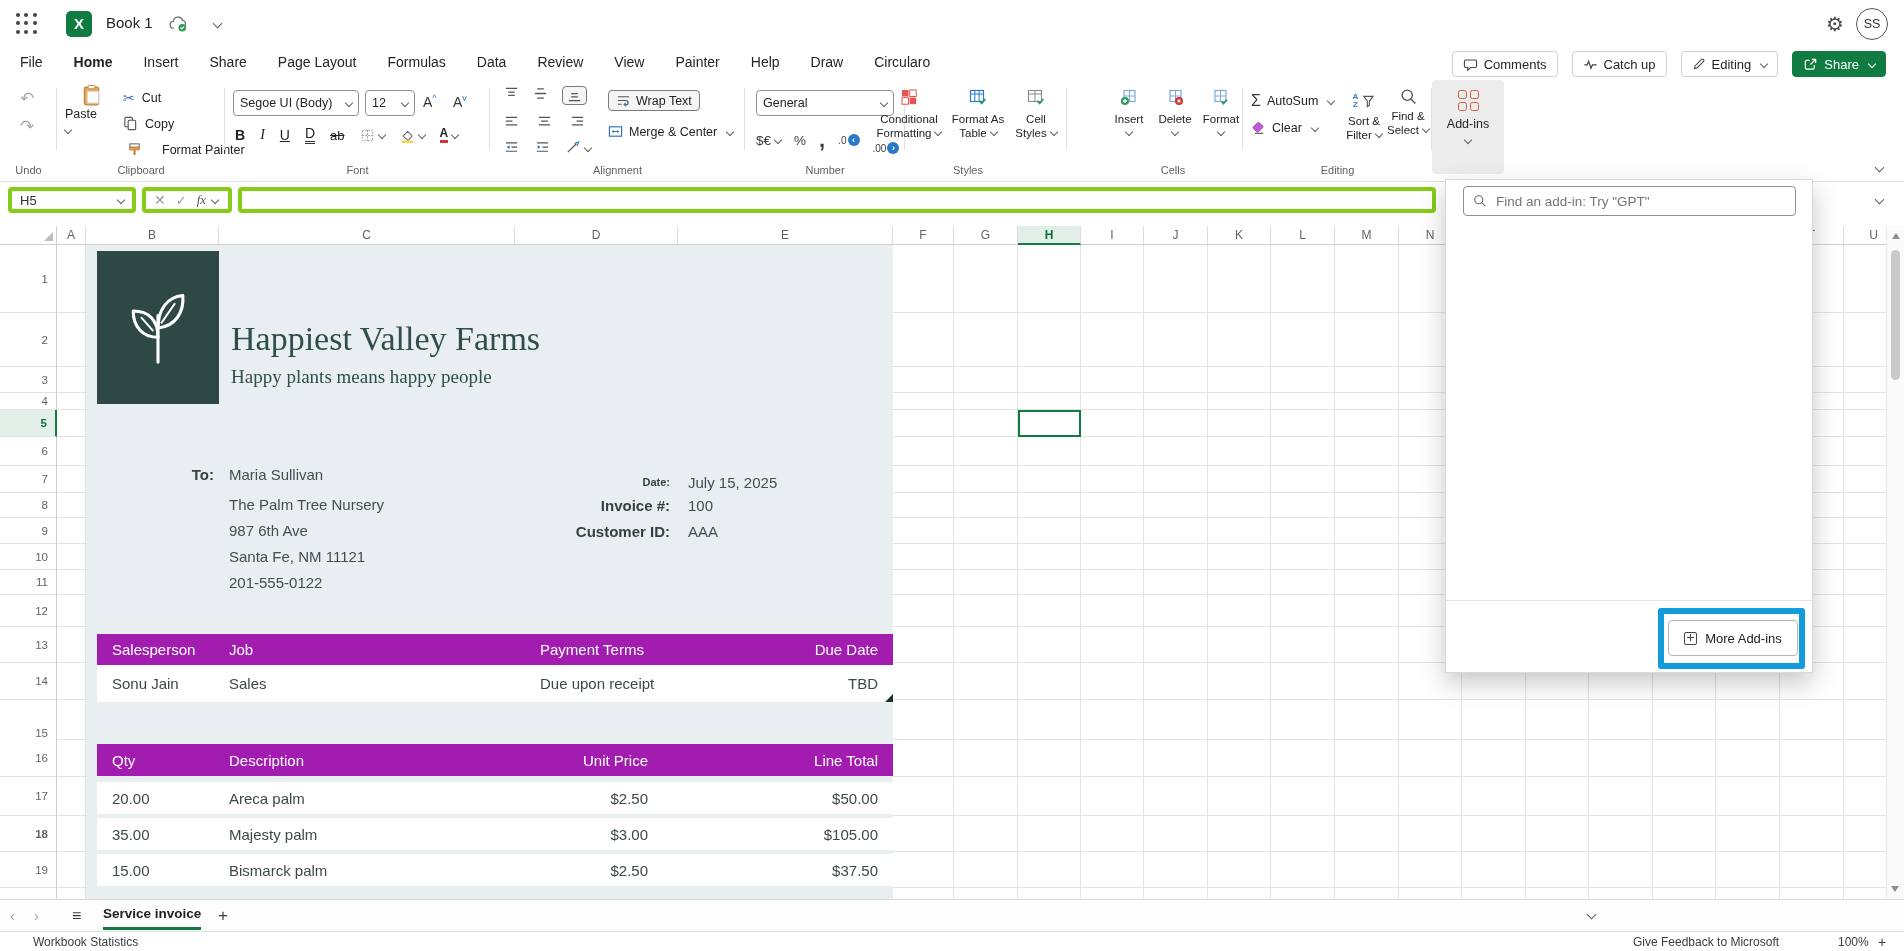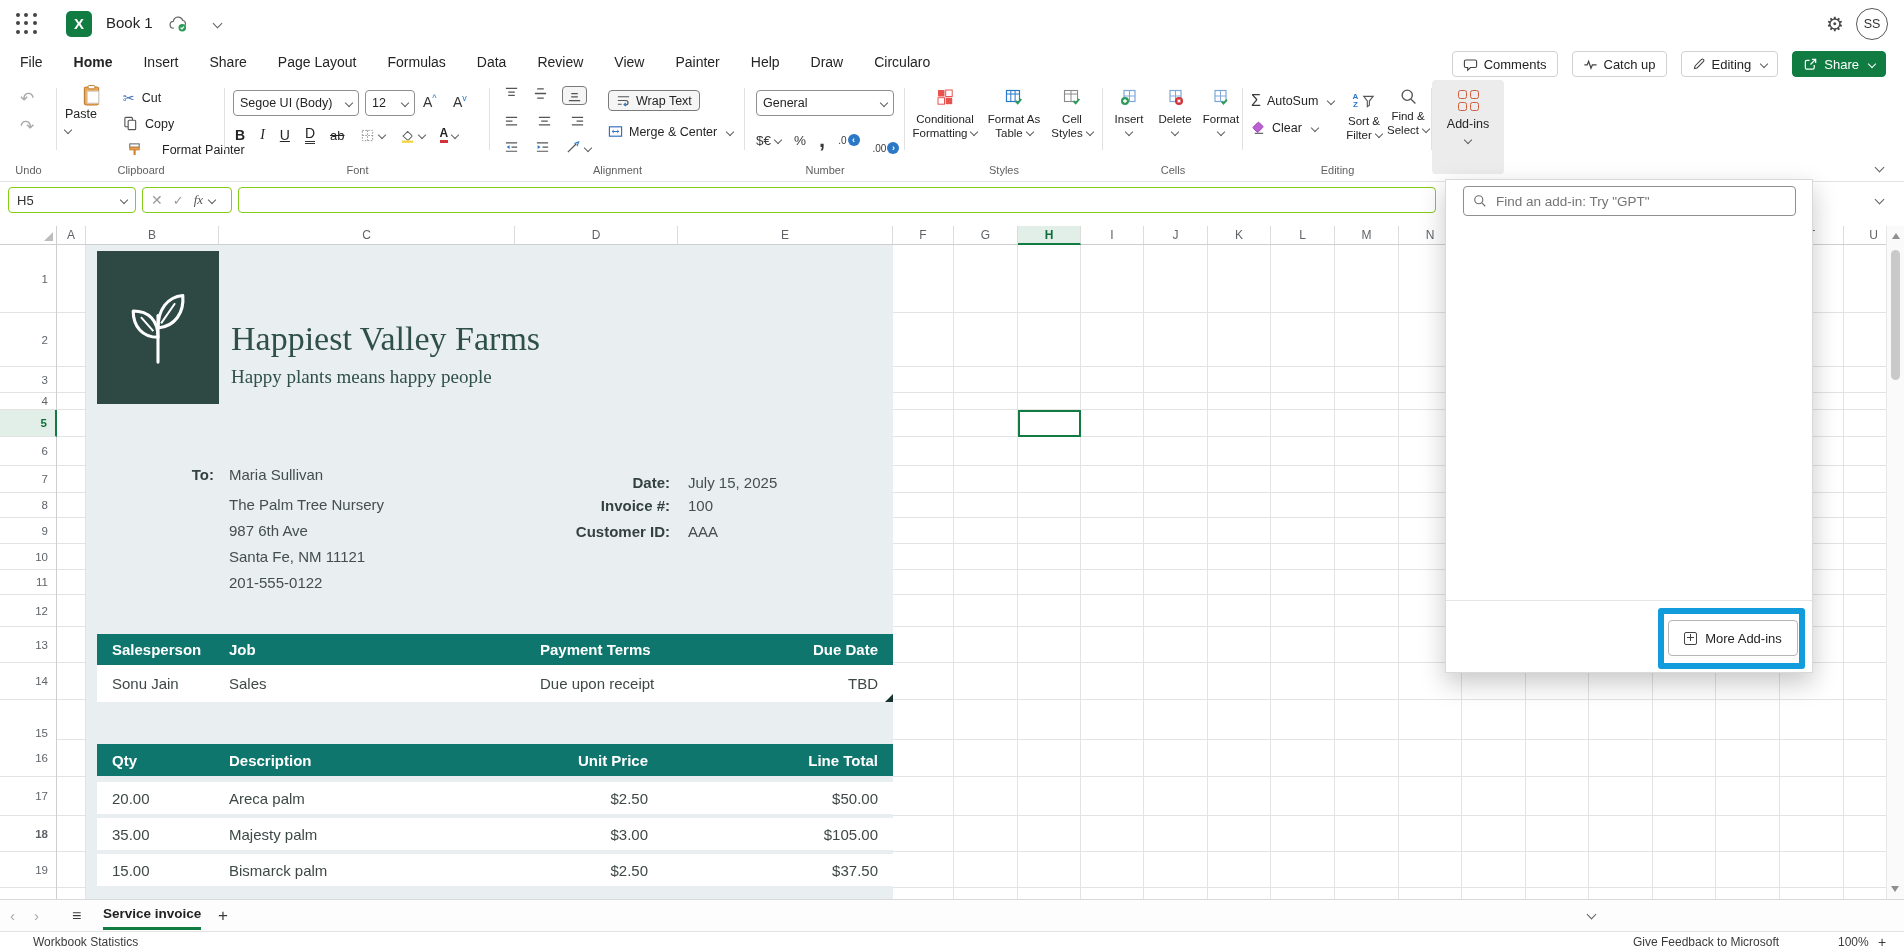--- a/index.html
+++ b/index.html
@@ -34,40 +34,40 @@
   .dd{border:1px solid #8f8f8f;border-radius:4px;background:#fff;display:flex;align-items:center;font-size:12.5px;box-sizing:border-box;padding:0 6px;justify-content:space-between;}
   .bigbtn{position:absolute;text-align:center;font-size:11.5px;color:#242424;line-height:14px;cursor:pointer;}
   .togglebox{border:1px solid #7a7a7a;border-radius:4px;background:#f5f5f5;display:inline-flex;align-items:center;padding:2px 7px;gap:5px;box-sizing:border-box;}
   .fmt{font-size:13.5px;color:#3a3a3a;}
   .numbadge{display:inline-block;width:12px;height:12px;border-radius:50%;background:#2B78C6;color:#fff;font-size:9px;line-height:12px;text-align:center;font-weight:bold;}
   #addinsbtn{left:2px;top:3px;width:72px;height:94px;background:#ececec;border-radius:4px;text-align:center;cursor:pointer;}
   .addingrid{display:inline-grid;grid-template-columns:9px 9px;gap:3px;margin-top:10px;}
   .addingrid i{width:9px;height:9px;border:1.7px solid #D05C3A;border-radius:2.5px;box-sizing:border-box;}
   
   #fbar{left:0;top:182px;width:1904px;height:36px;background:#fff;}
-  .fbox{position:absolute;top:5px;height:26px;border:1px solid #84cc16;border-radius:4px;background:#fff;box-sizing:border-box;display:flex;align-items:center;font-size:13px;color:#333;}
+  .fbox{position:absolute;top:5px;height:26px;border:4px solid #84cc16;border-radius:4px;background:#fff;box-sizing:border-box;display:flex;align-items:center;font-size:13px;color:#333;}
   
   #corner{left:0;top:226px;width:57px;height:19px;background:#fff;border-bottom:1px solid #cfcfcf;border-right:1px solid #cfcfcf;box-sizing:border-box;z-index:5;}
   #corner i{position:absolute;right:3px;bottom:3px;width:0;height:0;border-bottom:9px solid #bdbdbd;border-left:9px solid transparent;}
   #colheaders{left:0;top:226px;width:1904px;height:19px;border-bottom:1px solid #cfcfcf;box-sizing:border-box;background:#fff;z-index:5;}
   .colh{position:absolute;top:0;height:18px;border-right:1px solid #dcdcdc;box-sizing:border-box;text-align:center;font-size:12px;color:#5f6368;line-height:18px;cursor:pointer;background:#fff;}
   .colh.sel{background:#E2EFE8;border-bottom:2px solid #107C41;color:#0E6F3C;font-weight:bold;height:19px;}
   #rowheaders{left:0;top:245px;width:57px;height:654px;border-right:1px solid #cfcfcf;box-sizing:border-box;background:#fff;z-index:5;}
   .rowh{position:absolute;left:0;width:56px;border-bottom:1px solid #e3e3e3;box-sizing:border-box;text-align:right;padding-right:8px;font-size:11.5px;color:#5f6368;cursor:pointer;background:#fff;}
   .rowh.sel{background:#E2EFE8;border-right:2px solid #107C41;color:#0E6F3C;font-weight:bold;width:57px;}
   
   #gridlines{left:0;top:245px;width:1904px;height:654px;z-index:1;pointer-events:none;}
   .glv{position:absolute;top:0;height:654px;width:1px;background:#e3e3e3;}
   .glh{position:absolute;left:57px;width:1847px;height:1px;background:#e3e3e3;}
   #invoicebg{left:86px;top:245px;width:807px;height:654px;background:#E9EEF1;z-index:2;}
   .inv{z-index:3;}
   .serif{font-family:"Liberation Serif","DejaVu Serif",serif;}
   #h5sel{left:1018px;top:410px;width:63px;height:27px;border:2px solid #107C41;box-sizing:border-box;z-index:4;background:#fff;}
   .tc{position:absolute;top:0;bottom:0;display:flex;align-items:center;font-size:15px;white-space:nowrap;}
-  .thead{background:#0f766e;color:#fff;font-weight:bold;z-index:3;}
+  .thead{background:#a21caf;color:#fff;font-weight:normal;z-index:3;}
   .trow{background:#fff;color:#3E4947;z-index:3;}
   
   #panel{left:1445px;top:179px;width:368px;height:494px;background:#fff;border:1px solid #d9d9d9;box-shadow:0 10px 24px rgba(0,0,0,.22);box-sizing:border-box;z-index:50;}
   #panelsearch{position:absolute;left:17px;top:6px;width:333px;height:30px;border:1px solid #8f8f8f;border-radius:4px;display:flex;align-items:center;padding:0 9px;box-sizing:border-box;}
   #panelsearch input{border:0;outline:0;font-size:13.5px;color:#555;width:100%;margin-left:7px;font-family:inherit;}
   #paneldiv{position:absolute;left:0;top:420px;width:100%;height:1px;background:#e4e4e4;}
   #coach{position:absolute;left:212px;top:428px;width:147px;height:61px;border:6px solid #129CDB;border-radius:3px;box-sizing:border-box;background:#fff;}
   #moreaddins{position:absolute;left:222px;top:440px;width:130px;height:36px;border:1px solid #b5b5b5;border-radius:4px;background:#fff;display:flex;align-items:center;justify-content:center;gap:8px;font-size:13px;color:#242424;cursor:pointer;box-sizing:border-box;z-index:2;}
   .plussq{display:inline-block;width:13px;height:13px;border:1.4px solid #444;border-radius:2px;position:relative;box-sizing:border-box;}
   .plussq:before{content:"";position:absolute;left:4.6px;top:1.5px;width:1.4px;height:7px;background:#444;}
@@ -332,21 +332,21 @@
           </span>
         <span class="fmt">%</span>
         <span style="font-size:22px;font-weight:bold;color:#3a3a3a;line-height:10px;">,</span>
         <span class="ic" style="font-size:10px;color:#3a3a3a;gap:1px;">.0<span class="numbadge">‹</span></span>
         <span class="ic" style="font-size:10px;color:#3a3a3a;gap:1px;margin-top:16px;">.00<span class="numbadge">›</span></span>
       </div>
       <div class="rlabel">Number</div>
       <div class="rdiv"></div>
     </div>
 
-    <div class="rgroup" style="left:905px;width:198px;">
+    <div class="rgroup" style="left:869px;width:198px;">
       <div class="bigbtn" style="left:6px;top:8px;width:68px;">
         <svg viewBox="0 0 18 18" width="18" height="18" style="margin:0 auto 6px;">
             <rect x="2" y="2" width="6.5" height="6.5" fill="#E8534F"></rect>
             <rect x="9.7" y="2" width="6.5" height="6.5" fill="#fff" stroke="#E8534F"></rect>
             <rect x="2" y="9.7" width="6.5" height="6.5" fill="#fff" stroke="#E8534F"></rect>
             <rect x="9.7" y="9.7" width="6.5" height="6.5" fill="#E8534F"></rect>
           </svg>
         <div>Conditional</div>
         <div><span>Formatting</span><span class="cvd sm"></span></div>
       </div>
@@ -577,21 +577,21 @@
   <div class="ab inv serif" style="left:231px;top:320px;font-size:34px;color:#2E4F4A;">Happiest Valley Farms</div>
   <div class="ab inv serif" style="left:231px;top:366px;font-size:19px;color:#2E4F4A;">Happy plants means happy people</div>
 
   <div class="ab inv" style="left:150px;top:462px;width:64px;height:25px;line-height:25px;text-align:right;font-weight:bold;font-size:15px;color:#33413F;">To:</div>
   <div class="ab inv" style="left:229px;top:462px;height:25px;line-height:25px;font-size:15px;color:#454E4D;">Maria Sullivan</div>
   <div class="ab inv" style="left:229px;top:492px;height:25px;line-height:25px;font-size:15px;color:#454E4D;">The Palm Tree Nursery</div>
   <div class="ab inv" style="left:229px;top:518px;height:25px;line-height:25px;font-size:15px;color:#454E4D;">987 6th Ave</div>
   <div class="ab inv" style="left:229px;top:544px;height:25px;line-height:25px;font-size:15px;color:#454E4D;">Santa Fe, NM 11121</div>
   <div class="ab inv" style="left:229px;top:570px;height:25px;line-height:25px;font-size:15px;color:#454E4D;">201-555-0122</div>
 
-  <div class="ab inv" style="left:480px;top:470px;width:190px;height:25px;line-height:25px;text-align:right;font-weight:bold;font-size:15px;color:#33413F;">Date:</div>
+  <div class="ab inv" style="left:480px;top:470px;width:190px;height:25px;line-height:25px;text-align:right;font-weight:bold;font-size:11px;color:#33413F;">Date:</div>
   <div class="ab inv" style="left:688px;top:470px;height:25px;line-height:25px;font-size:15px;color:#454E4D;">July 15, 2025</div>
   <div class="ab inv" style="left:480px;top:493px;width:190px;height:25px;line-height:25px;text-align:right;font-weight:bold;font-size:15px;color:#33413F;">Invoice #:</div>
   <div class="ab inv" style="left:688px;top:493px;height:25px;line-height:25px;font-size:15px;color:#454E4D;">100</div>
   <div class="ab inv" style="left:480px;top:519px;width:190px;height:25px;line-height:25px;text-align:right;font-weight:bold;font-size:15px;color:#33413F;">Customer ID:</div>
   <div class="ab inv" style="left:688px;top:519px;height:25px;line-height:25px;font-size:15px;color:#454E4D;">AAA</div>
 
   <div id="sales-head" class="ab thead" style="left:97px;top:634px;width:796px;height:31px;">
       <div class="tc" style="left: 15px;">Salesperson</div>
       <div class="tc" style="left: 132px;">Job</div>
       <div class="tc" style="left: 443px;">Payment Terms</div>

